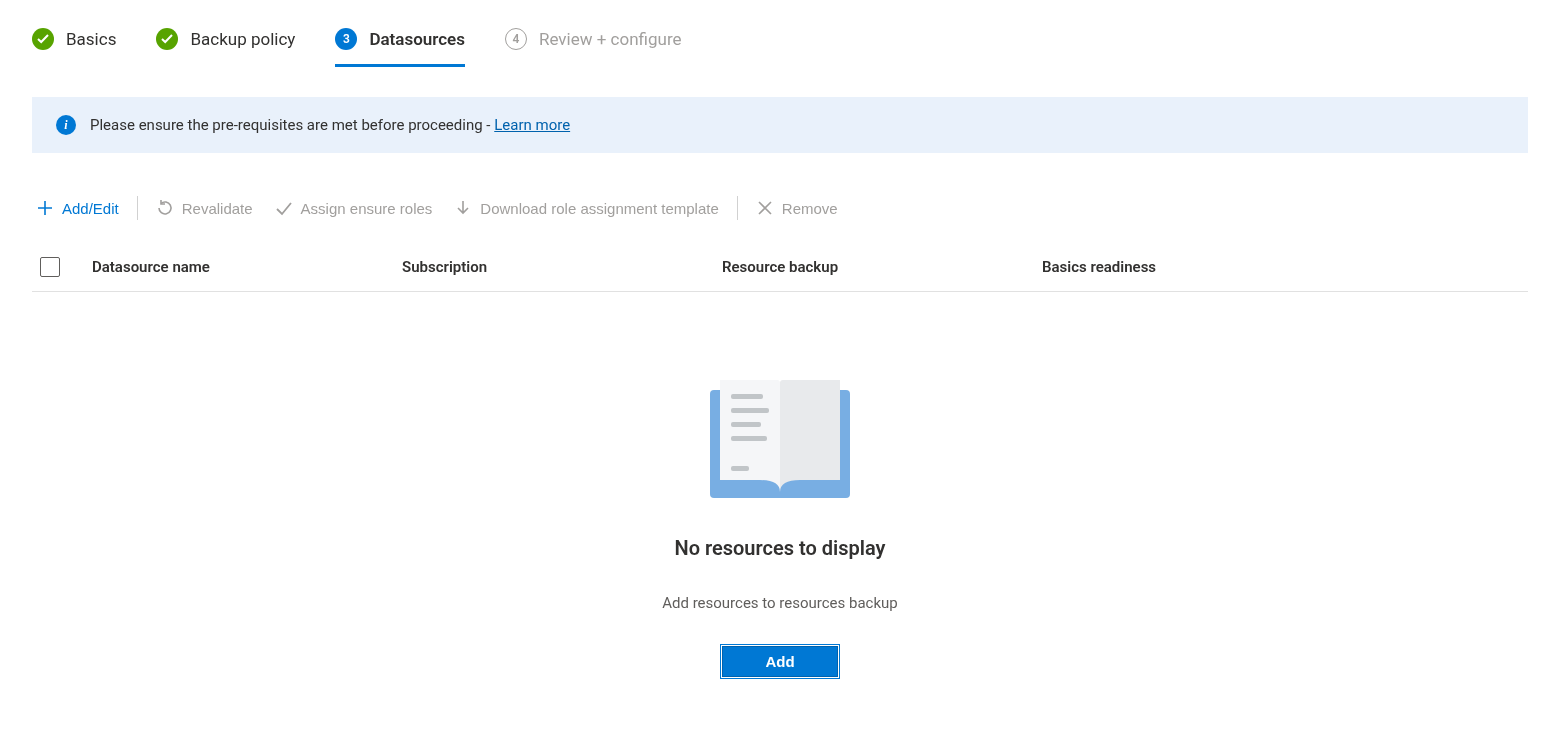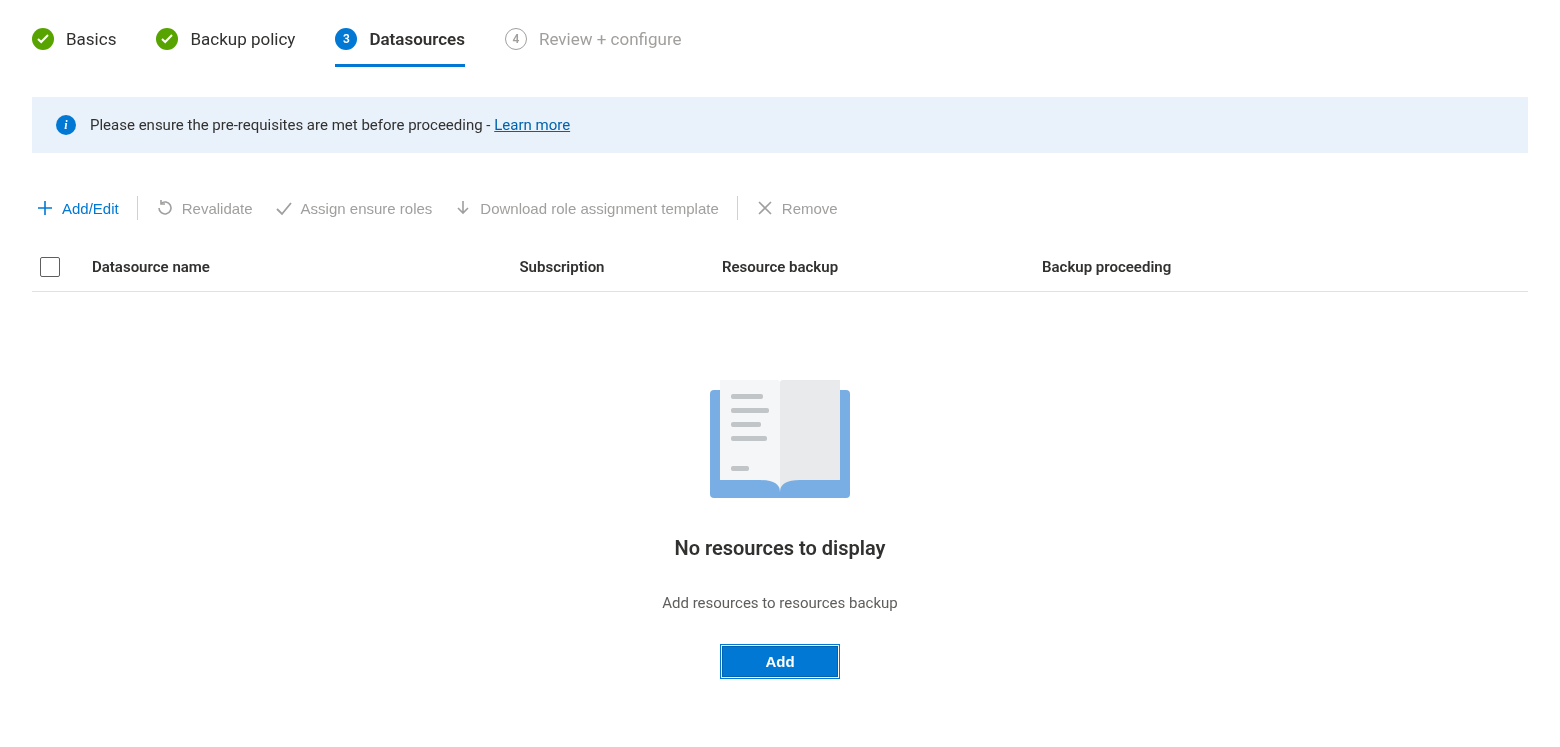--- a/index.html
+++ b/index.html
@@ -157,21 +157,21 @@
       border-radius: 2px;
       background: #ffffff;
       cursor: pointer;
     }
     .hdr-col {
       font-weight: 600;
       font-size: 15px;
       color: #323130;
     }
     .col1 { flex: 0 0 310px; }
-    .col2 { flex: 0 0 320px; text-align: center; }
+    .col2 { flex: 0 0 320px; }
     .col3 { flex: 0 0 320px; }
     .col4 { flex: 1 1 auto; }
 
     
     .empty-state {
       display: flex;
       flex-direction: column;
       align-items: center;
       margin-top: 80px;
       gap: 34px;
@@ -297,21 +297,21 @@
 
   </div>
 
   <div class="data-header">
     <div class="hdr-check">
       <div class="chkbox"></div>
     </div>
     <div class="hdr-col col1">Datasource name</div>
     <div class="hdr-col col2">Subscription</div>
     <div class="hdr-col col3">Resource backup</div>
-    <div class="hdr-col col4">Backup proceeding</div>
+    <div class="hdr-col col4">Basics readiness</div>
   </div>
 
   <div class="empty-state">
     <div class="empty-illus">
       <svg viewBox="0 0 150 130" width="150" height="130">
         <rect x="5" y="18" width="140" height="108" rx="4" fill="#78aee3"></rect>
         <path d="M15 8 H72 Q75 8 75 11 V120 Q75 108 55 108 H15 Z" fill="#f5f6f8"></path>
         <path d="M135 8 H78 Q75 8 75 11 V120 Q75 108 95 108 H135 Z" fill="#e8eaec"></path>
         <rect x="26" y="22" width="32" height="5" rx="2" fill="#c1c5c8"></rect>
         <rect x="26" y="36" width="38" height="5" rx="2" fill="#c1c5c8"></rect>

